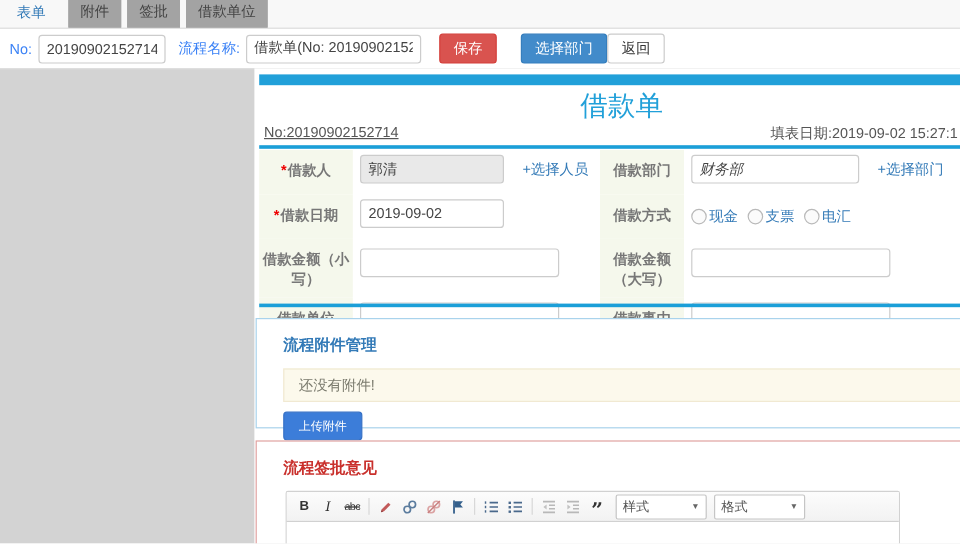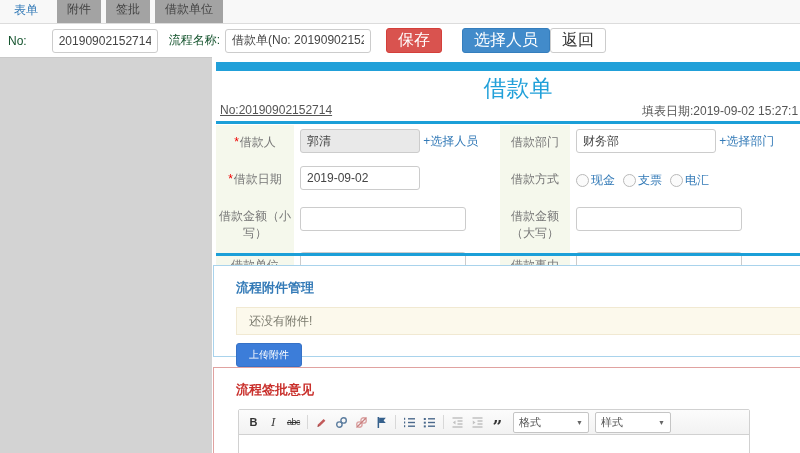--- a/index.html
+++ b/index.html
@@ -5,44 +5,44 @@
   html,body{margin:0;padding:0;}
   body{font-family:"Liberation Sans","DejaVu Sans",sans-serif;}
   .viewport{position:relative;width:800px;height:453px;overflow:hidden;background:#d3d3d3;}
 
   
   .header{position:absolute;left:0;top:0;width:800px;height:57px;background:#fff;border-bottom:1px solid #c9c9c9;}
   .tabbar{position:absolute;left:0;top:0;width:800px;height:23px;background:#f8f8f8;border-bottom:1px solid #dcdcdc;display:flex;align-items:flex-end;}
   .tab-active{padding:4px 14px;font-size:12px;color:#337ab7;cursor:pointer;}
   .tab{margin-left:5px;padding:4px 9px;font-size:12px;color:#444;background:#a3a3a3;border:1px solid #a3a3a3;cursor:pointer;}
   .toolbar{position:absolute;left:0;top:24px;width:800px;height:33px;display:flex;align-items:center;padding-left:8px;box-sizing:border-box;}
-  .tb-label{font-size:12px;color:#14532d;margin-right:5px;white-space:nowrap;}
+  .tb-label{font-size:12px;color:#3b82f6;margin-right:5px;white-space:nowrap;}
   .tb-input{height:22px;border:1px solid #ccc;border-radius:3px;font-size:12px;color:#444;padding:0 6px;background:#fff;}
-  .btn{height:25px;border-radius:3px;font-size:16px;padding:0 11px;cursor:pointer;border:1px solid transparent;font-family:Liberation Mono, monospace;}
+  .btn{height:25px;border-radius:3px;font-size:12px;padding:0 11px;cursor:pointer;border:1px solid transparent;font-family:Liberation Mono, monospace;}
   .btn-save{background:#d9534f;border-color:#d43f3a;color:#fff;margin-left:15px;}
   .btn-forward{background:#428bca;border-color:#357ebd;color:#fff;margin-left:20px;}
   .btn-back{background:#fff;border-color:#ccc;color:#333;}
 
   
   .panel{position:absolute;left:212px;top:57px;width:612px;height:400px;background:#fff;}
   .top-bluebar{position:absolute;left:4px;top:5px;width:604px;height:9px;background:#21a0d9;}
   .form-title{position:absolute;left:0;top:16px;width:612px;text-align:center;font-size:23px;color:#21a0d9;}
   .doc-no{position:absolute;left:8px;top:46px;font-size:12px;color:#555;text-decoration:underline;}
   .fill-date{position:absolute;left:430px;top:46px;font-size:12px;color:#555;white-space:nowrap;}
   .blueline-top{position:absolute;left:4px;top:64px;width:604px;height:3px;background:#1b9fd8;}
   .blueline-bottom{position:absolute;left:4px;top:196px;width:604px;height:3px;background:#1b9fd8;}
 
   
   .form-grid{position:absolute;left:4px;top:68px;width:604px;display:grid;grid-template-columns:78px 206px 70px 250px;grid-auto-rows:auto;}
-  .lbl{background:#f5f8ec;font-size:12px;color:#777;text-align:center;padding-top:9px;line-height:17px;}
+  .lbl{background:#f5f8ec;font-size:12px;color:#777;text-align:center;padding-top:9px;line-height:17px;font-weight:bold;}
   .fld{padding:4px 0 0 6px;font-size:12px;}
   .req{color:#e00;margin-right:1px;}
   .inp{height:22px;border:1px solid #ccc;border-radius:3px;font-size:12px;color:#444;padding:0 6px;background:#fff;box-sizing:content-box;}
   .inp-ro{background:#e9e9e9;}
-  .sel-link{font-size:12px;color:#337ab7;text-decoration:none;margin-left:0;cursor:pointer;}
+  .sel-link{font-size:12px;color:#337ab7;text-decoration:none;margin-left:12px;cursor:pointer;}
   .radio-row{display:flex;align-items:center;gap:8px;padding-top:6px;}
   .radio-opt{display:flex;align-items:center;font-size:12px;color:#337ab7;cursor:pointer;}
   .radio-circle{width:11px;height:11px;border:1px solid #b9b9b9;border-radius:50%;background:#fbfbfb;margin-right:2px;}
   .row1{height:28px;} .row2{height:28px;} .row3{height:40px;} .row4{height:32px;}
 
   
   .section{position:absolute;left:1px;width:609px;background:#fff;box-sizing:border-box;}
   .sec-attach{top:208px;height:92px;border:1px solid #a9d3ec;}
   .sec-approve{top:310px;height:160px;border:1px solid #e0a2a0;}
   .sec-title{font-size:13px;font-weight:bold;padding:13px 0 0 22px;}
@@ -71,46 +71,46 @@
 
   <div class="header">
     <div class="tabbar">
       <div class="tab-active">表单</div>
       <div class="tab">附件</div>
       <div class="tab">签批</div>
       <div class="tab">借款单位</div>
     </div>
     <div class="toolbar">
       <span class="tb-label">No:</span>
-      <input class="tb-input" style="width: 92px; margin-left: 20px;" value="20190902152714">
+      <input class="tb-input" style="width: 92px;" value="20190902152714">
       <span class="tb-label" style="margin-left:11px;">流程名称:</span>
       <input class="tb-input" style="width: 132px;" value="借款单(No: 20190902152714)郭清">
       <button class="btn btn-save">保存</button>
-      <button class="btn btn-forward">选择人员</button>
+      <button class="btn btn-forward">选择部门</button>
       <button class="btn btn-back">返回</button>
     </div>
   </div>
 
   <div class="panel">
     <div class="top-bluebar"></div>
     <div class="form-title">借款单</div>
     <div class="doc-no">No:20190902152714</div>
     <div class="fill-date">填表日期:2019-09-02 15:27:1</div>
     <div class="blueline-top"></div>
 
     <div class="form-grid">
 
       <div class="lbl row1"><span class="req">*</span><span>借款人</span></div>
       <div class="fld row1">
         <input class="inp inp-ro" style="width: 106px;" readonly="" value="郭清">
         <a class="sel-link">+选择人员</a>
       </div>
       <div class="lbl row1">借款部门</div>
       <div class="fld row1">
-        <input class="inp" style="width: 126px;" value="财务部">
+        <input class="inp" style="width: 126px; font-style: italic;" value="财务部">
         <a class="sel-link">+选择部门</a>
       </div>
 
       <div class="lbl row2"><span class="req">*</span><span>借款日期</span></div>
       <div class="fld row2">
         <input class="inp" style="width: 106px;" value="2019-09-02">
       </div>
       <div class="lbl row2">借款方式</div>
       <div class="fld row2">
         <div class="radio-row">
@@ -246,26 +246,26 @@
                   <path d="M6.5 8 H11.5"></path>
                   <path d="M1.5 11 H11.5"></path>
                 </g>
                 <path d="M1.8 4.5 L4.5 6.5 L1.8 8.5 Z" fill="#c2c2c2"></path>
               </svg>
           </div>
           <div class="ed-btn">
               <span class="ed-quote">”</span>
             </div>
           <div class="ed-select">
+            <span>样式</span>
+              <span class="ed-caret">▼</span>
+          </div>
+          <div class="ed-select">
             <span>格式</span>
               <span class="ed-caret">▼</span>
           </div>
-          <div class="ed-select">
-            <span>样式</span>
-              <span class="ed-caret">▼</span>
-          </div>
         </div>
         <div class="ed-content"></div>
       </div>
     </div>
   </div>
 
 </div>
 
 </body></html>

